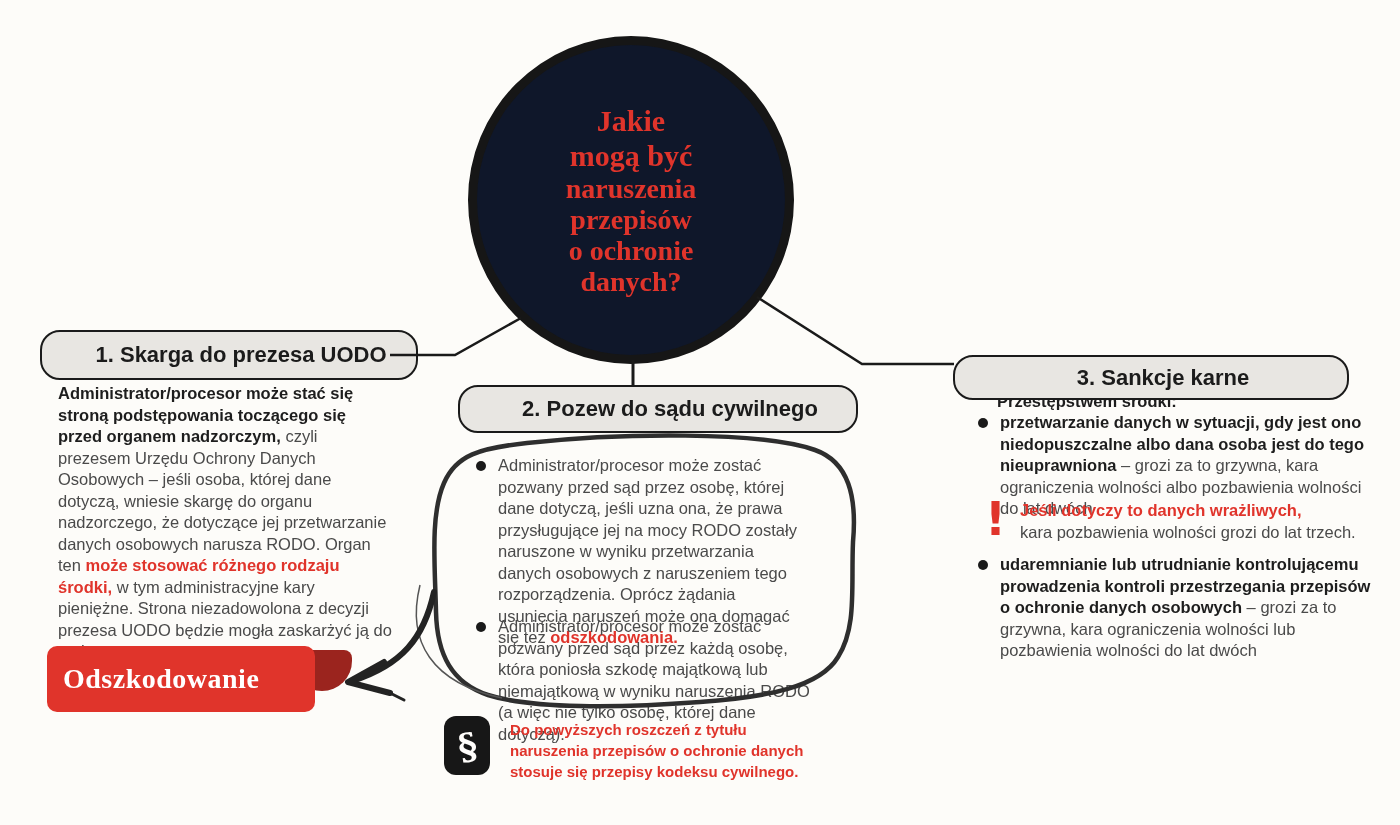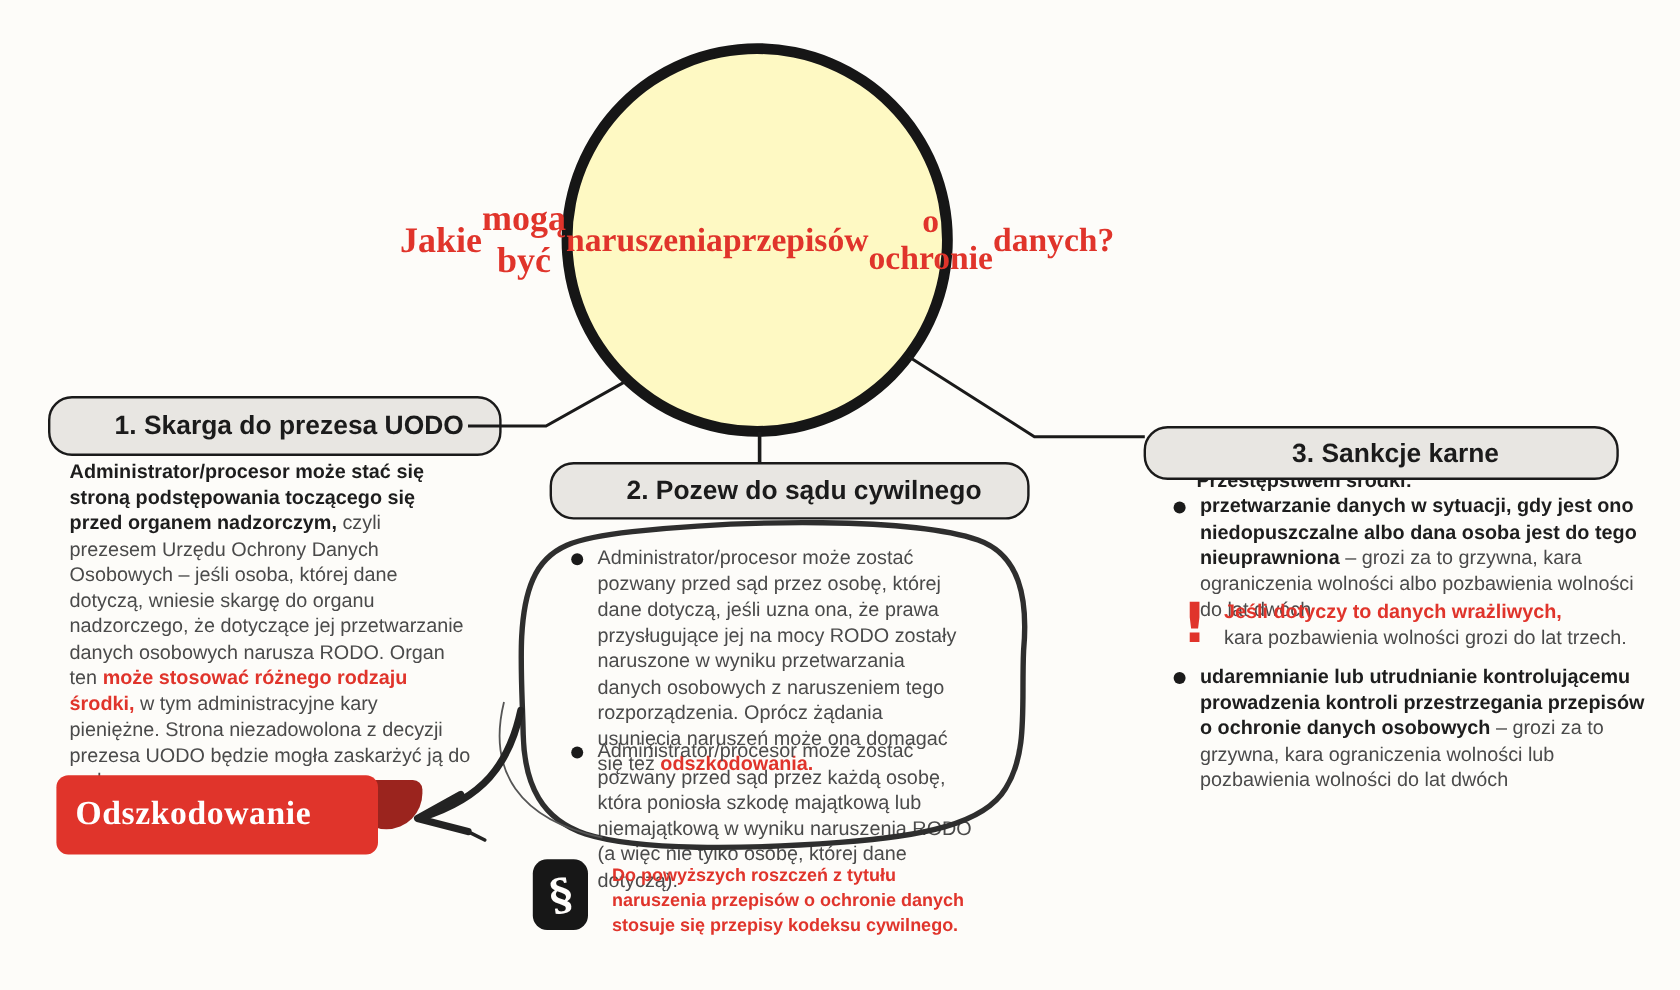--- a/index.html
+++ b/index.html
@@ -6,22 +6,22 @@
   body{
     width:1400px;height:825px;position:relative;overflow:hidden;
     background:#fdfcf9;
     font-family:"Liberation Sans",sans-serif;
     color:#4a4a4a;
   }
   .abs{position:absolute;}
   
   .big-circle{
     left:468px;top:36px;width:308px;height:310px;
-    background:#fef9c3;border:9px solid #161616;border-radius:50%;
-    display:flex;flex-direction:row;align-items:center;justify-content:center;
+    background:#0f172a;border:9px solid #161616;border-radius:50%;
+    display:flex;flex-direction:column;align-items:center;justify-content:center;
     text-align:center;z-index:2;
   }
   .circle-line{font-family:"Liberation Serif",serif;font-weight:bold;color:#e0342b;}
   .c-sm{font-size:30px;line-height:35px;}
   .c-xl{font-size:66px;line-height:68px;letter-spacing:1px;margin:2px 0 4px 0;}
   .c-md{font-size:28px;line-height:31px;}
   
   .pill{
     background:#e8e6e2;border:2.5px solid #1a1a1a;border-radius:20px;
     display:flex;align-items:center;justify-content:center;

